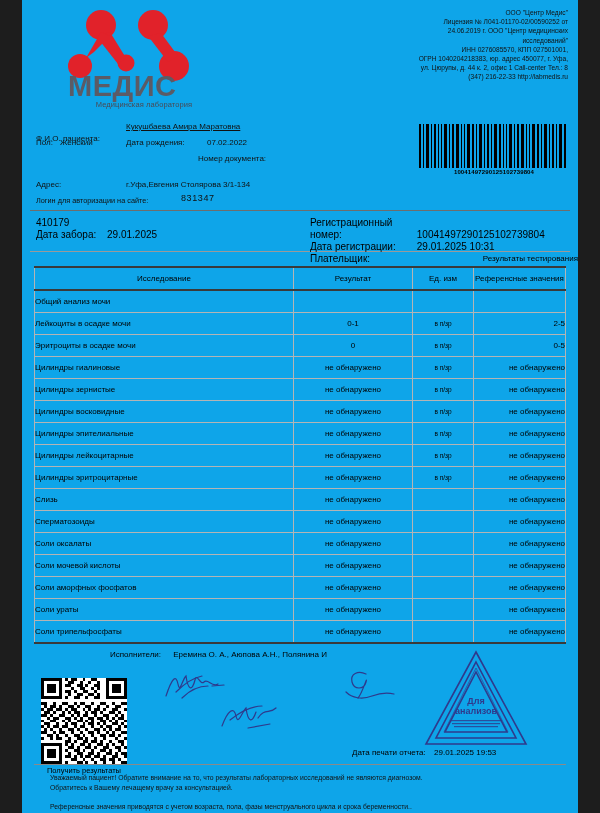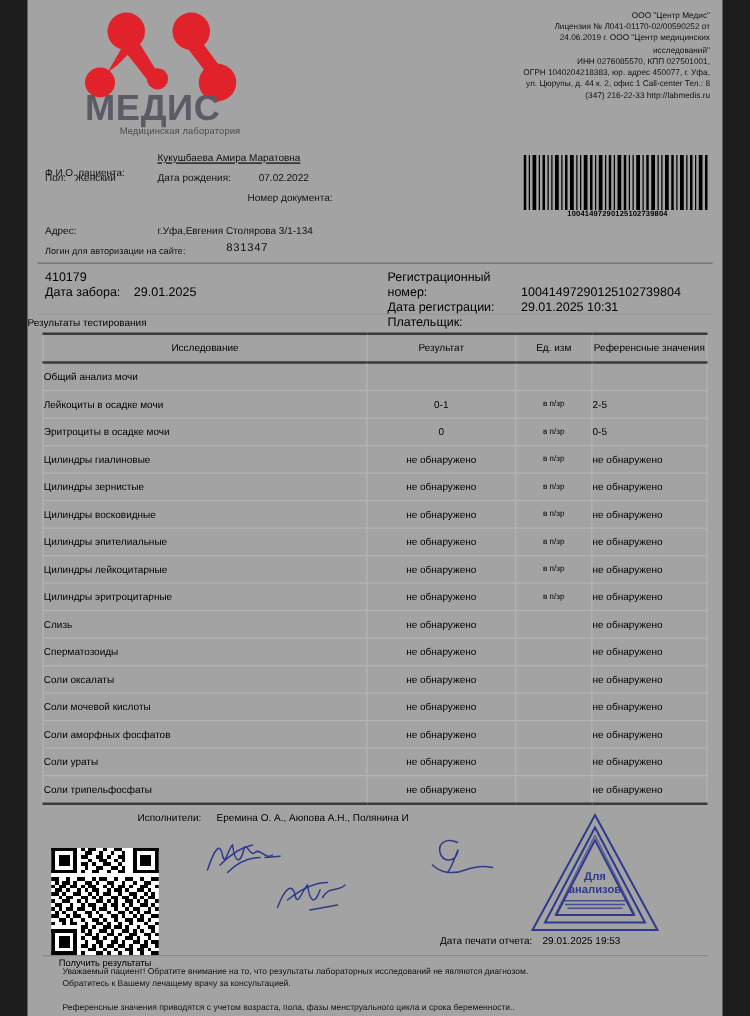--- a/index.html
+++ b/index.html
@@ -5,21 +5,21 @@
   html,body{margin:0;padding:0;}
   body{
     width:600px;height:813px;
     background:#1d1d1d;
     font-family:"Liberation Sans", sans-serif;
     color:#000;
     overflow:hidden;
   }
   .page{
     position:absolute;left:22px;top:0;width:556px;height:813px;
-    background:#a3a3a3;
+    background:#0ea5e9;
     box-sizing:border-box;
     padding:0;
   }
   
   .header{position:relative;height:118px;}
   .logo-wrap{position:absolute;left:38px;top:8px;width:140px;height:110px;}
   .logo-svg{display:block;}
   .logo-sub{
     position:absolute;left:14px;top:92px;width:140px;
     font-size:7.5px;letter-spacing:.1px;color:#4a4a55;text-align:center;
@@ -40,38 +40,38 @@
   
   .hr{border:0;border-top:1px solid #6d6d6d;margin:0 8px;}
   .hr-thin{border:0;border-top:1px solid #9a9a9a;margin:0 8px;}
   
   .reg{position:relative;height:40px;font-size:10px;}
   .reg-left{position:absolute;left:14px;top:6px;line-height:12px;}
   .reg-right{position:absolute;left:288px;top:6px;line-height:12px;}
   .reg-right span.k{display:inline-block;width:104px;}
   .reg-right span.v{display:inline-block;}
   
-  .res-title{text-align:left;font-size:8px;margin:2px 0 3px;}
+  .res-title{text-align:right;font-size:8px;margin:2px 0 3px;}
   table.res{
     border-collapse:collapse;width:532px;margin:0 12px;
     font-size:8px;
   }
   table.res th,table.res td{
     border:1px solid #b4b4b4;
     padding:0;height:21px;
   }
   table.res thead th{
     border-top:2px solid #3a3a3a;border-bottom:2px solid #3a3a3a;
     font-weight:normal;text-align:center;font-size:8px;
   }
   table.res tbody tr:last-child td{border-bottom:2px solid #3a3a3a;}
   .c-name{width:258px;text-align:left;padding-left:6px;}
   .c-res{width:118px;text-align:center;}
   .c-unit{width:60px;text-align:center;font-size:6.5px;}
-  .c-ref{width:auto;text-align:left;}
+  .c-ref{width:auto;text-align:right;}
   tr.section td{font-weight:normal;}
   
   .footer{position:relative;height:120px;}
   .perf{position:absolute;left:88px;top:6px;font-size:8px;}
   .perf .k{margin-right:10px;}
   .qr-wrap{position:absolute;left:14px;top:34px;width:96px;text-align:center;}
   .qr{width:86px;height:86px;display:block;margin:0 auto;}
   .qr-cap{font-size:7.5px;margin-top:2px;}
   .sig{position:absolute;}
   .stamp{position:absolute;left:400px;top:4px;width:108px;height:104px;}

